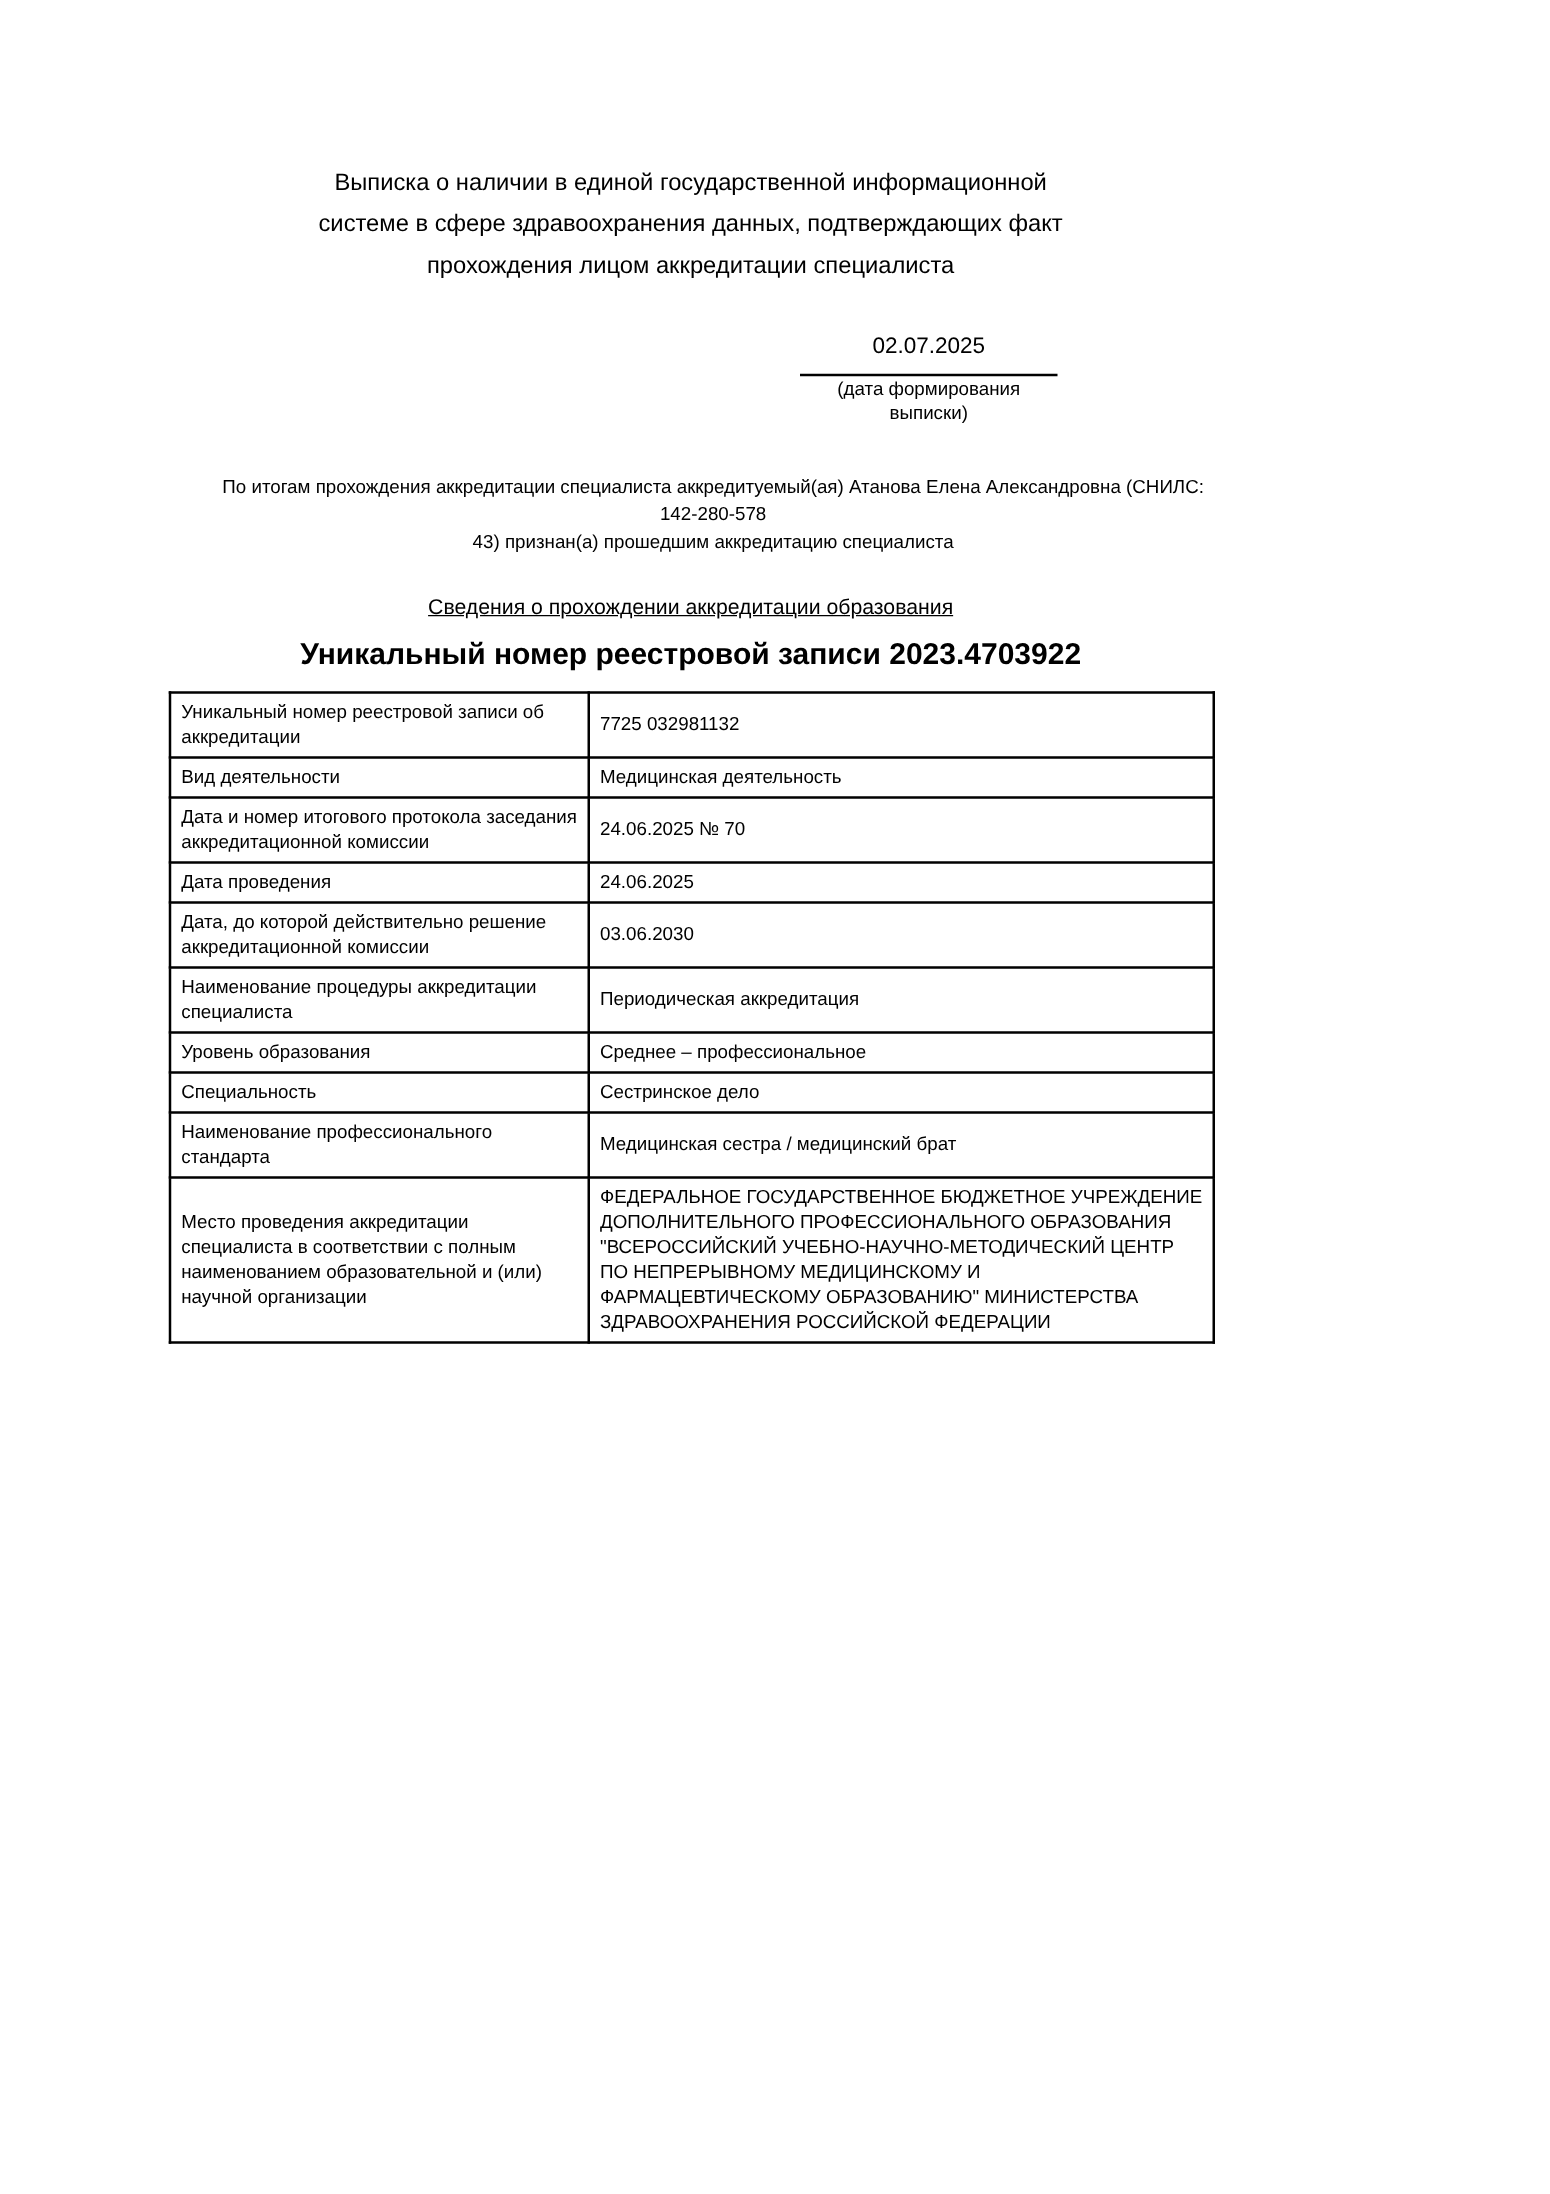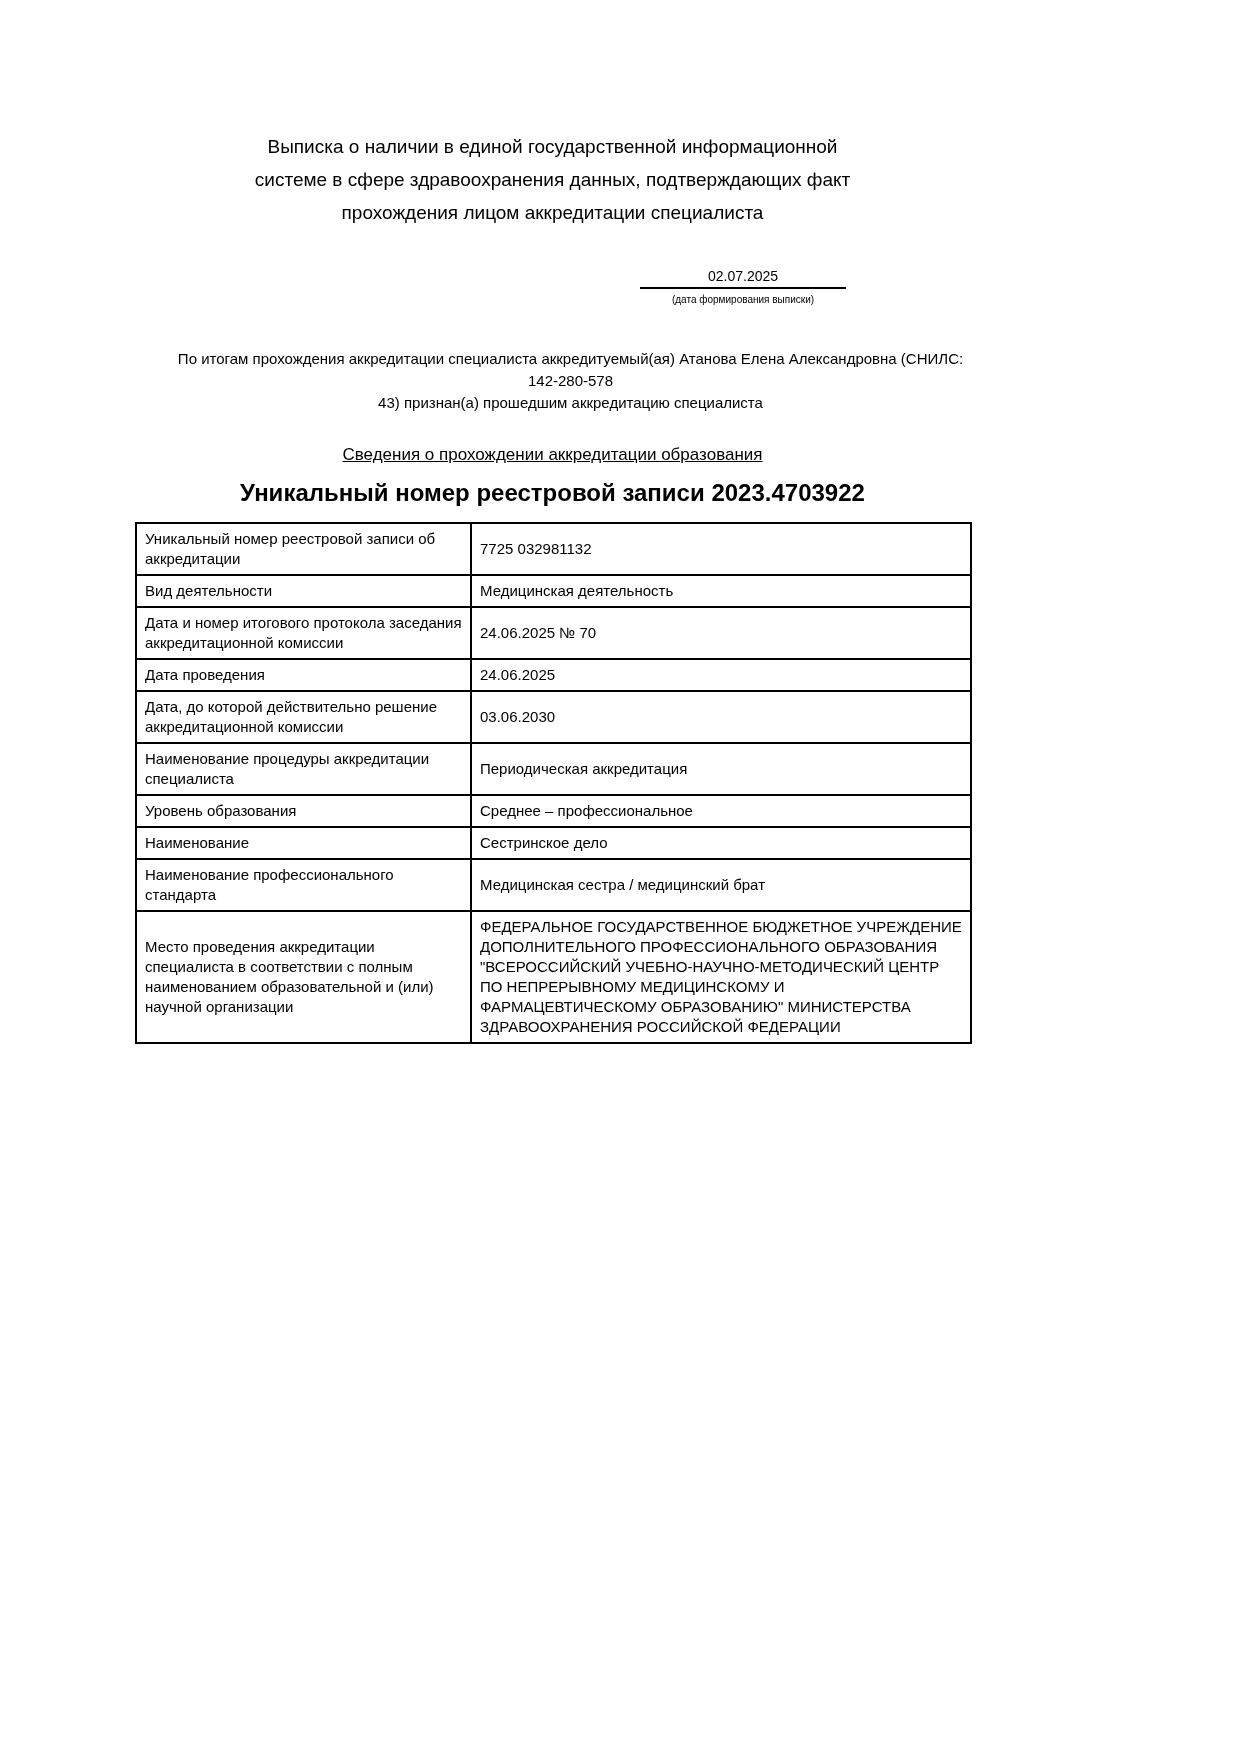--- a/index.html
+++ b/index.html
@@ -28,27 +28,27 @@
     line-height: 33px;
     white-space: pre-line;
   }
   .date-block {
     width: 206px;
     margin-left: 505px;
     margin-top: 37px;
     text-align: center;
   }
   .date-value {
-    font-size: 14px;
+    font-size: 18px;
     line-height: 20px;
     border-bottom: 2px solid #000000;
-    padding-bottom: 1px;
+    padding-bottom: 13px;
   }
   .date-caption {
-    font-size: 10px;
+    font-size: 15px;
     line-height: 19px;
     margin-top: 1px;
   }
   .intro {
     margin-top: 39px;
     font-size: 15px;
     line-height: 22px;
     text-align: center;
     white-space: pre-line;
     margin-left: 36px;
@@ -133,21 +133,21 @@
           </tr>
           <tr>
             <td>Наименование процедуры аккредитации специалиста</td>
             <td>Периодическая аккредитация</td>
           </tr>
           <tr>
             <td>Уровень образования</td>
             <td>Среднее – профессиональное</td>
           </tr>
           <tr>
-            <td>Наименование</td>
+            <td>Специальность</td>
             <td>Сестринское дело</td>
           </tr>
           <tr>
             <td>Наименование профессионального стандарта</td>
             <td>Медицинская сестра / медицинский брат</td>
           </tr>
           <tr>
             <td>Место проведения аккредитации специалиста в соответствии с полным наименованием образовательной и (или) научной организации</td>
             <td>ФЕДЕРАЛЬНОЕ ГОСУДАРСТВЕННОЕ БЮДЖЕТНОЕ УЧРЕЖДЕНИЕ ДОПОЛНИТЕЛЬНОГО ПРОФЕССИОНАЛЬНОГО ОБРАЗОВАНИЯ "ВСЕРОССИЙСКИЙ УЧЕБНО-НАУЧНО-МЕТОДИЧЕСКИЙ ЦЕНТР ПО НЕПРЕРЫВНОМУ МЕДИЦИНСКОМУ И ФАРМАЦЕВТИЧЕСКОМУ ОБРАЗОВАНИЮ" МИНИСТЕРСТВА ЗДРАВООХРАНЕНИЯ РОССИЙСКОЙ ФЕДЕРАЦИИ</td>
           </tr>

